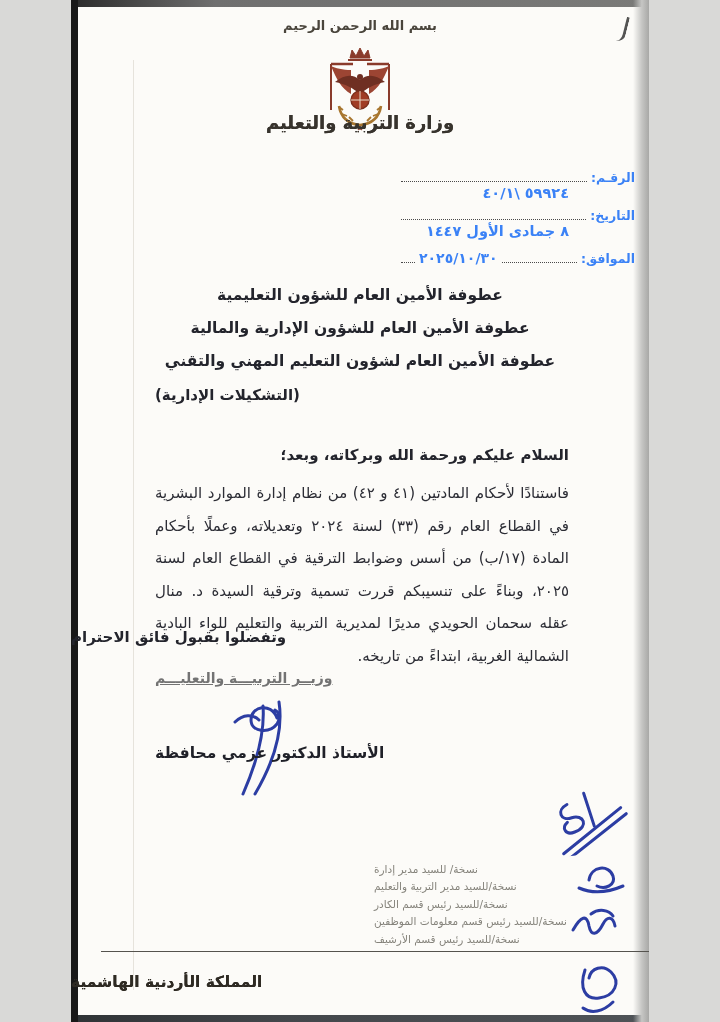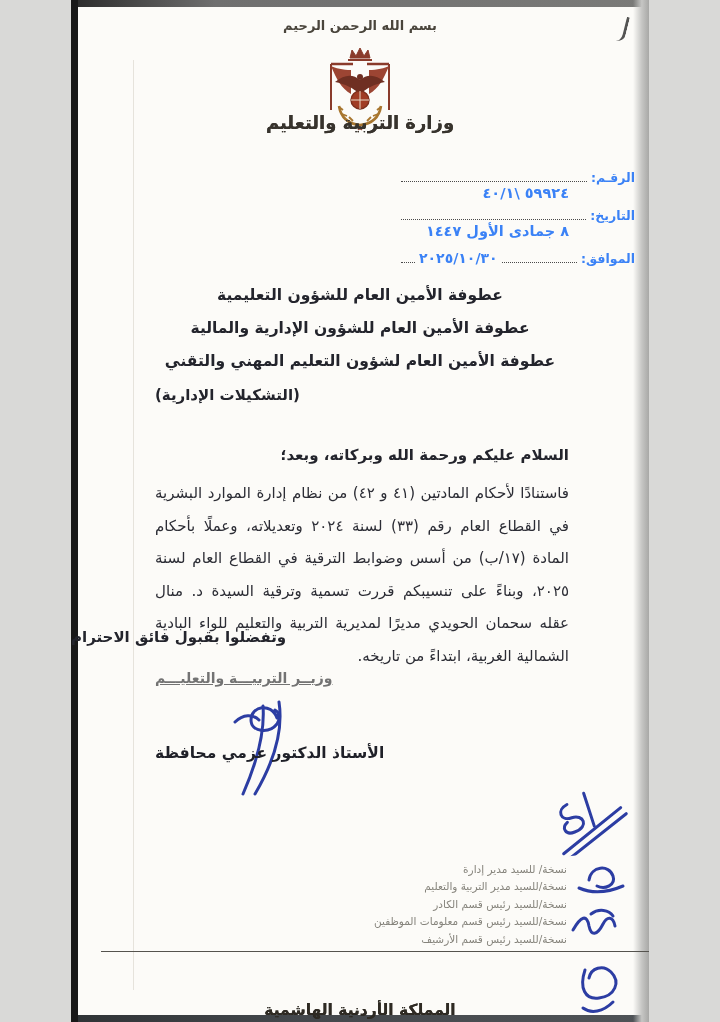--- a/index.html
+++ b/index.html
@@ -33,24 +33,24 @@
   .subject{position:absolute;top:380px;left:84px;font-weight:bold;font-size:15px;line-height:31px;color:#23242c;direction:rtl;text-align:left;}
   
   .salutation{position:absolute;top:446px;right:80px;font-weight:bold;font-size:15px;color:#23242c;}
   .body-text{position:absolute;top:477px;right:80px;left:84px;font-size:15px;line-height:32.5px;text-align:justify;color:#2c2d35;}
   .closing{position:absolute;top:628px;left:0;right:0;text-align:left;font-weight:bold;font-size:15px;color:#23242c;}
   
   .sig-title{position:absolute;top:670px;left:84px;font-weight:bold;font-size:14px;color:#737373;white-space:nowrap;text-decoration:underline;}
   .sig-svg{position:absolute;top:688px;left:108px;}
   .sig-name{position:absolute;top:744px;left:84px;font-weight:bold;font-size:15.5px;color:#1f2028;white-space:nowrap;}
   
-  .copies{position:absolute;top:861px;right:82px;text-align:right;font-size:10.5px;line-height:17.4px;color:#85837b;}
+  .copies{position:absolute;top:861px;right:82px;text-align:left;font-size:10.5px;line-height:17.4px;color:#85837b;}
   .sep-line{position:absolute;top:951px;left:30px;width:612px;height:1px;background:#55534e;}
   
-  .kingdom{position:absolute;top:1001px;left:0;right:0;text-align:center;font-weight:bold;font-size:15.5px;color:#2e2a23;letter-spacing:-.5px;text-shadow:0 0 .5px #2e2a23;}
+  .kingdom{position:absolute;top:973px;left:0;right:0;text-align:left;font-weight:bold;font-size:15.5px;color:#2e2a23;letter-spacing:-.5px;text-shadow:0 0 .5px #2e2a23;}
   .contact{position:absolute;top:988px;left:0;right:0;text-align:center;font-size:10px;color:#3e3a31;white-space:nowrap;}
   .website{font-weight:bold;text-decoration:underline;color:#2b2a26;}
   
   .mark-81{position:absolute;top:786px;right:10px;transform:rotate(-6deg);}
   .initials{position:absolute;top:852px;right:2px;}
 </style>
 </head>
 <body>
 
 <div class="page">

